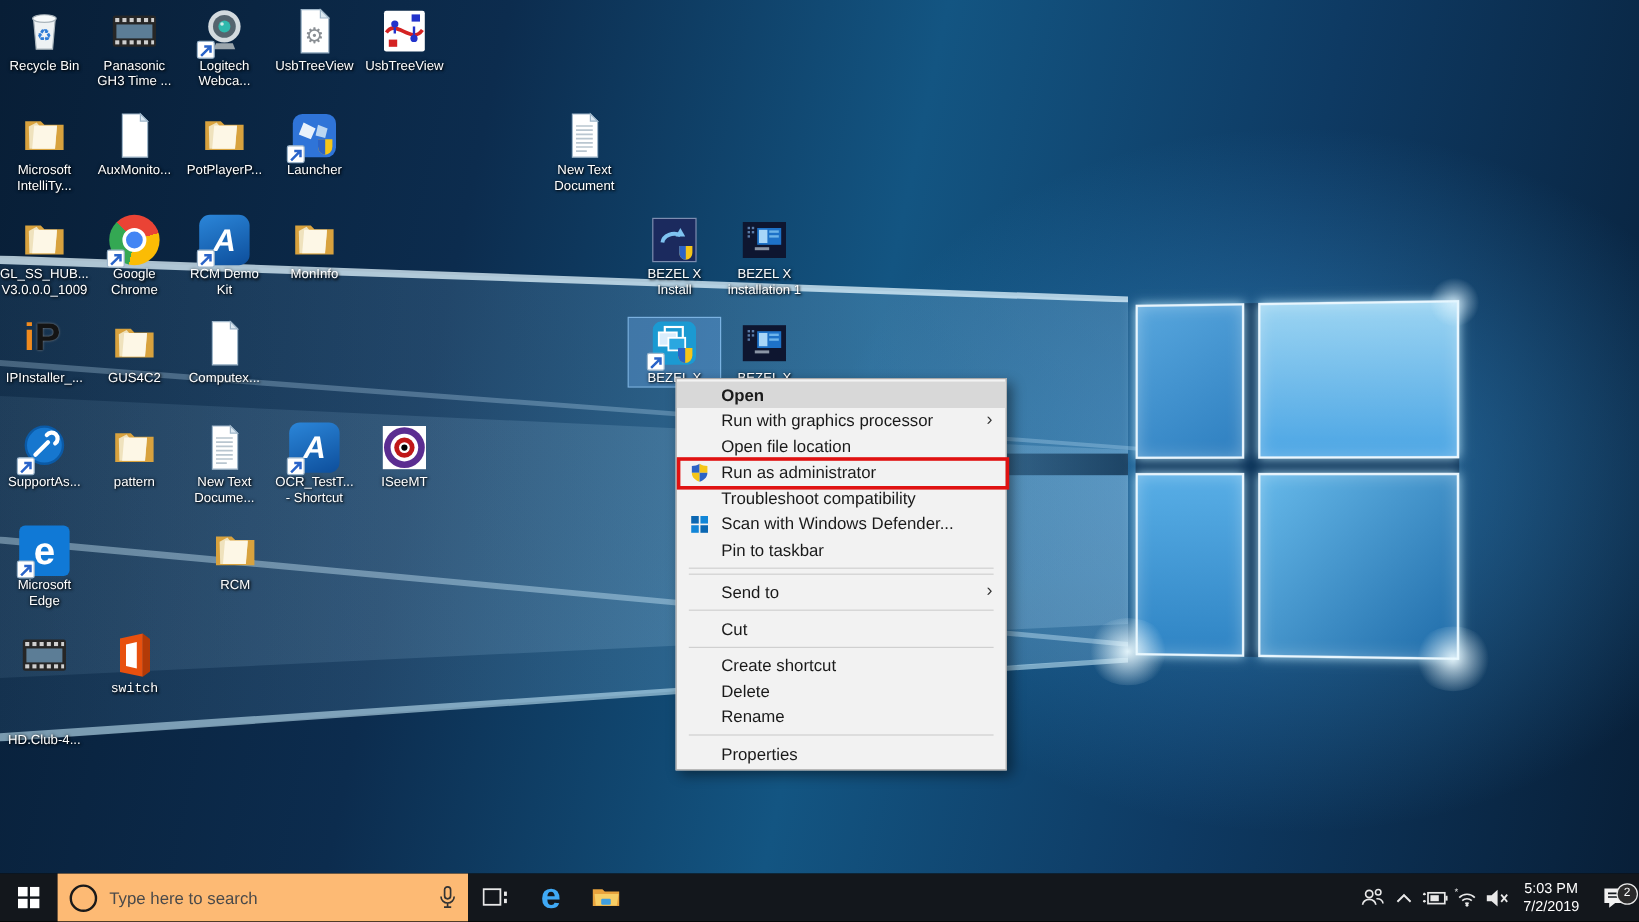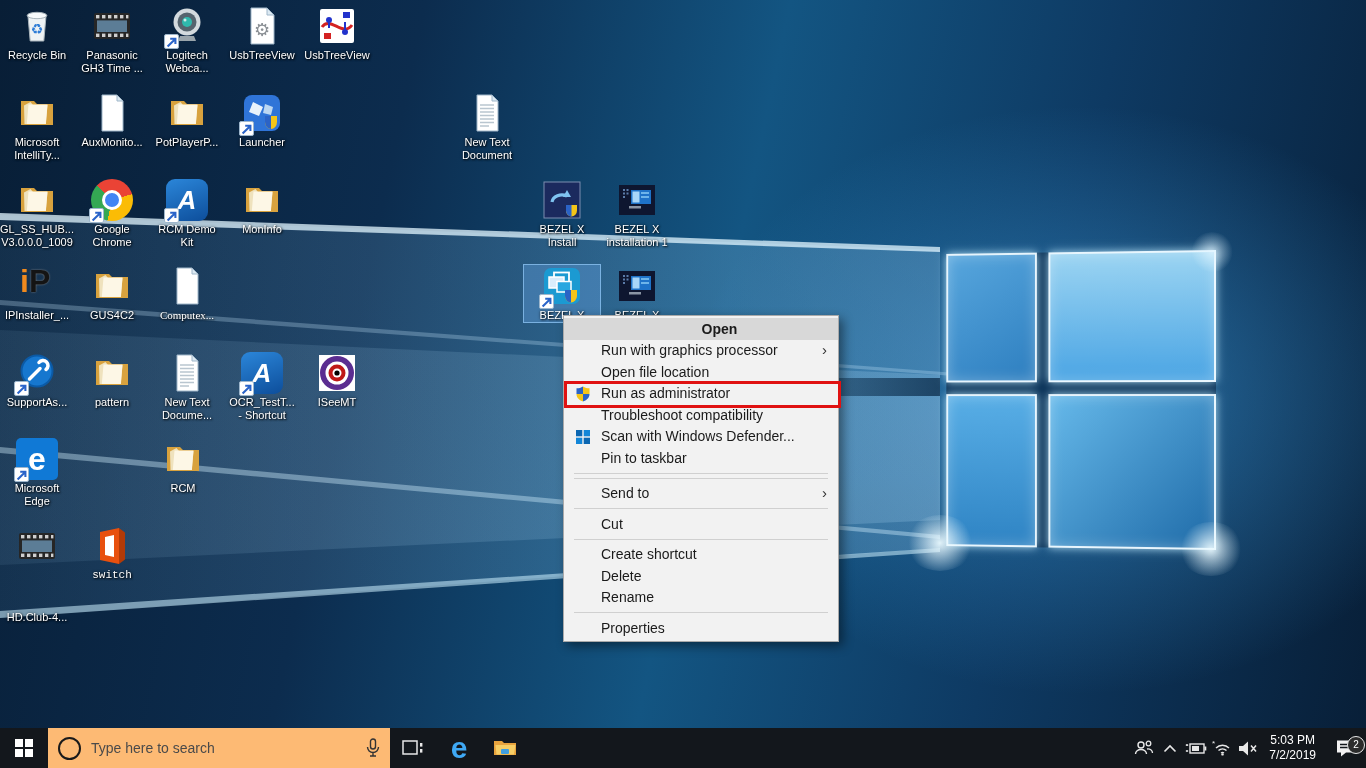--- a/index.html
+++ b/index.html
@@ -57,21 +57,21 @@
   .ipico .i{position:absolute;left:4px;top:-2px;color:#f08a1e;}
   .ipico .p{position:absolute;left:13px;top:-2px;color:#141414;text-shadow:0 0 2px #8a8a8a;}
 
   
   #ctxmenu{position:absolute;left:563px;top:315px;width:276px;background:#f2f2f2;
     border:1px solid #a9a9a9;box-shadow:4px 4px 10px rgba(0,0,0,.45);z-index:50;
     padding:2px 0;box-sizing:border-box;}
   .mi{position:relative;height:21.5px;display:flex;align-items:center;padding-left:37px;
     font-size:14px;color:#1a1a1a;box-sizing:border-box;}
   .mi.hl{background:#d8d8d8;}
-  .mi.bold{font-weight:bold;justify-content:center;}
+  .mi.bold{font-weight:bold;}
   .mi .mic{position:absolute;left:11px;top:3px;width:16px;height:16px;}
   .mi .mic svg{width:16px;height:16px;display:block;}
   .mi .sub{position:absolute;right:11px;top:1px;font-size:15px;color:#333;}
   .sep{border-top:1px solid #d0d0d0;margin:4px 10px;}
   #annotation-box{position:absolute;left:564px;top:381px;width:277px;height:27px;
     border:3px solid #e01212;box-sizing:border-box;z-index:60;}
 
   
   #taskbar{position:absolute;left:0;bottom:0;width:1366px;height:40px;background:#13171c;
     display:flex;align-items:stretch;z-index:100;}
@@ -381,21 +381,21 @@
           <svg viewBox="0 0 42 42">
             <path d="M5 9 h13 l3 3 h16 v21 H5 Z" fill="#d8a23e"></path>
             <path d="M8 13.5 l6.5 -3.5 2.5 3 h14.5 l-1.8 19 H8.5 Z" fill="#efe2bd"></path>
             <path d="M12.5 12.5 h19 l-1.6 19.5 H10.8 Z" fill="#fdf7e6"></path>
           </svg>
         </div>
         <div class="lbl">
           <div>GUS4C2</div>
         </div>
       </div>
-      <div class="cell" style="left: 149px; top: 265px; font-family: Liberation Serif, serif;">
+      <div class="cell" style="left: 149px; top: 265px;">
         <div class="art">
           <svg viewBox="0 0 42 42">
             <path d="M11 3 h15 l6 6 v30 H11 Z" fill="#fff" stroke="#9fb6c9"></path>
             <path d="M26 3 l6 6 h-6 Z" fill="#dce9f2" stroke="#9fb6c9"></path>
           </svg>
         </div>
         <div class="lbl">
           <div>Computex...</div>
         </div>
       </div>
@@ -521,21 +521,21 @@
             <svg viewBox="0 0 10 10">
               <path d="M2 8.5 L7.5 3 M4 2.5 h4 v4" fill="none" stroke="#2a64c9" stroke-width="1.6"></path>
             </svg>
           </span>
         </div>
         <div class="lbl">
           <div>Microsoft</div>
           <div>Edge</div>
         </div>
       </div>
-      <div class="cell" style="left: 145px; top: 438px;">
+      <div class="cell" style="left: 158px; top: 438px;">
         <div class="art">
           <svg viewBox="0 0 42 42">
             <path d="M5 9 h13 l3 3 h16 v21 H5 Z" fill="#d8a23e"></path>
             <path d="M8 13.5 l6.5 -3.5 2.5 3 h14.5 l-1.8 19 H8.5 Z" fill="#efe2bd"></path>
             <path d="M12.5 12.5 h19 l-1.6 19.5 H10.8 Z" fill="#fdf7e6"></path>
           </svg>
         </div>
         <div class="lbl">
           <div>RCM</div>
         </div>

